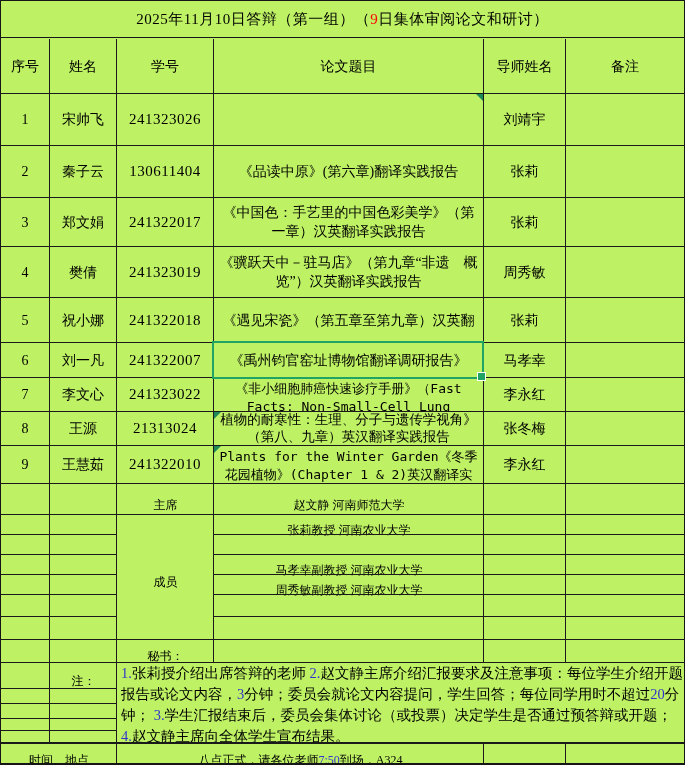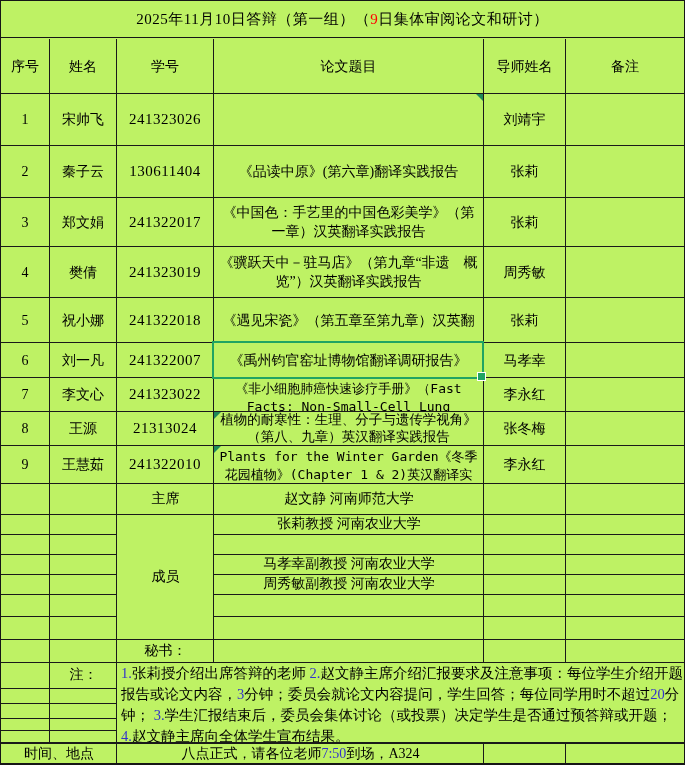--- a/index.html
+++ b/index.html
@@ -22,21 +22,21 @@
   .c:last-child{border-right:none;}
   .w-no{width:49px;}  .w-name{width:67px;} .w-sid{width:97px;}
   .w-title{width:270px;} .w-adv{width:82px;} .w-rem{flex:1;}
   .sid{font-size:15px;letter-spacing:0.5px;}
   .hdr{font-size:14px;}
   .mono-latin{font-family:"DejaVu Sans Mono","Liberation Serif",monospace;font-size:13px;line-height:18px;}
   .tri{position:absolute;top:0;left:0;width:0;height:0;
        border-top:7px solid #1e8a5a;border-right:7px solid transparent;}
   .tri-r{left:auto;right:0;border-right:none;border-left:7px solid transparent;}
   .bcell{position:absolute;display:flex;align-items:center;justify-content:center;
-         font-size:14px;box-sizing:border-box;overflow:hidden;}
+         font-size:12px;box-sizing:border-box;overflow:hidden;margin-top:6px;}
   .note-p{position:absolute;left:120px;top:662px;width:562px;height:80px;
           font-size:14.5px;line-height:21px;text-align:left;overflow:hidden;}
   .hline,.vline{position:absolute;background:#1a1a1a;}
   .sel-overlay{position:absolute;left:211px;top:340px;width:272px;height:38px;
                box-sizing:border-box;border:2px solid #1fa463;pointer-events:none;z-index:5;}
   .sel-handle{position:absolute;right:-4px;bottom:-4px;width:7px;height:7px;
               background:#1fa463;border:1px solid #fff;}
 </style>
 </head>
 <body>

